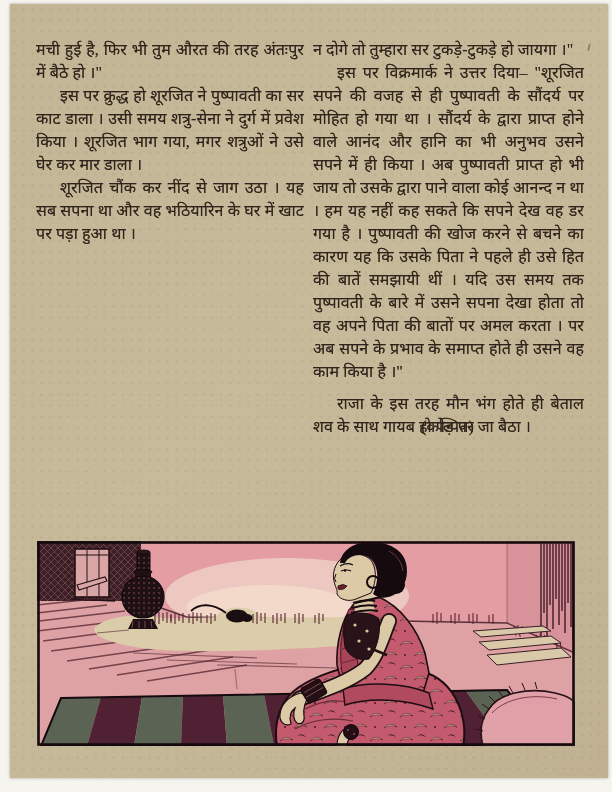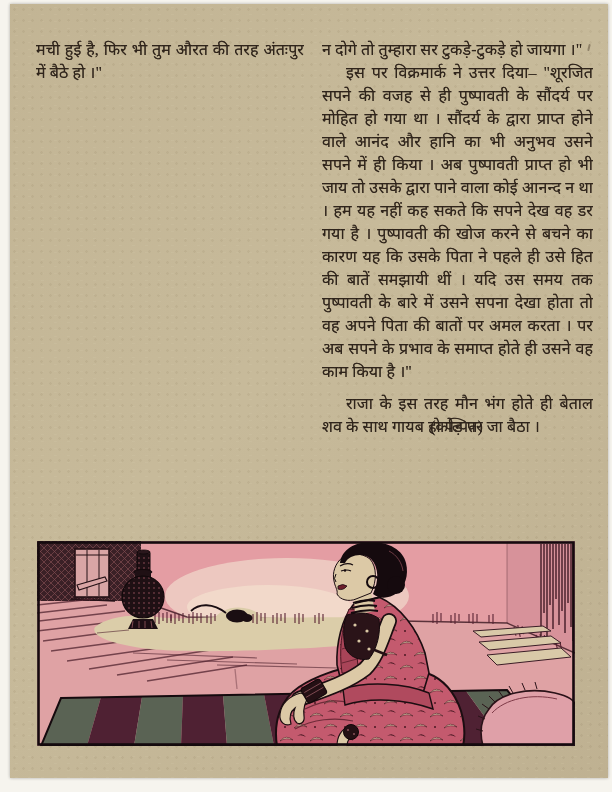--- a/index.html
+++ b/index.html
@@ -18,36 +18,38 @@
     background-size:9px 11px,13px 7px,100% 100%;
     box-shadow:0 0 3px rgba(0,0,0,.3);
   }
   .col{
     position:absolute;top:34px;width:268px;height:498px;overflow:hidden;
     font-size:16px;line-height:23px;text-align:justify;
     color:#2f241b;letter-spacing:.1px;
     text-shadow:0 0 .5px rgba(47,36,27,.55);
   }
   .col-left{left:26px;}
-  .col-right{left:312px;width:271px;}
+  .col-right{left:303px;width:271px;}
   .para{margin:0;text-indent:24px;}
   .para.cont{text-indent:0;}
   .para.gap-before{margin-top:9px;}
   .attribution{text-align:center;margin-top:-23px;padding-right:2px;}
   .illustration-box{position:absolute;left:27px;top:537px;width:538px;height:205px;}
   .speck{position:absolute;left:578px;top:40px;width:2px;height:7px;
     background:rgba(60,45,30,.4);transform:rotate(14deg);border-radius:1px;}
 </style>
 </head>
 <body>
 
 <div class="page">
 
   <div class="col col-left">
     <p class="para cont">मची हुई है, फिर भी तुम औरत की तरह अंतःपुर में बैठे हो ।"</p>
+    <p class="para">इस पर क्रुद्ध हो शूरजित ने पुष्पावती का सर काट डाला ।  उसी समय शत्रु-सेना ने दुर्ग में प्रवेश किया ।  शूरजित भाग गया, मगर शत्रुओं ने उसे घेर कर मार डाला ।</p>
+    <p class="para">शूरजित चौंक कर नींद से जाग उठा ।  यह सब सपना था और वह भठियारिन के घर में खाट पर पड़ा हुआ था ।</p>
   </div>
 
   <div class="col col-right">
     <p class="para cont">न दोगे तो तुम्हारा सर टुकड़े-टुकड़े हो जायगा ।"</p>
     <p class="para">इस पर विक्रमार्क ने उत्तर दिया– "शूरजित सपने की वजह से ही पुष्पावती के सौंदर्य पर मोहित हो गया था ।  सौंदर्य के द्वारा प्राप्त होने वाले आनंद और हानि का भी अनुभव उसने सपने में ही किया ।  अब पुष्पावती प्राप्त हो भी जाय तो उसके द्वारा पाने वाला कोई आनन्द न था ।  हम यह नहीं कह सकते कि सपने देख वह डर गया है ।  पुष्पावती की खोज करने से बचने का कारण यह कि उसके पिता ने पहले ही उसे हित की बातें समझायी थीं ।  यदि उस समय तक पुष्पावती के बारे में उसने सपना देखा होता तो वह अपने पिता की बातों पर अमल करता ।  पर अब सपने के प्रभाव के समाप्त होते ही उसने वह काम किया है ।"</p>
     <p class="para gap-before">राजा के इस तरह मौन भंग होते ही बेताल शव के साथ गायब हो पेड़ पर जा बैठा ।</p>
     <div class="attribution">(कल्पित)</div>
   </div>
 
   <div class="speck"></div>

